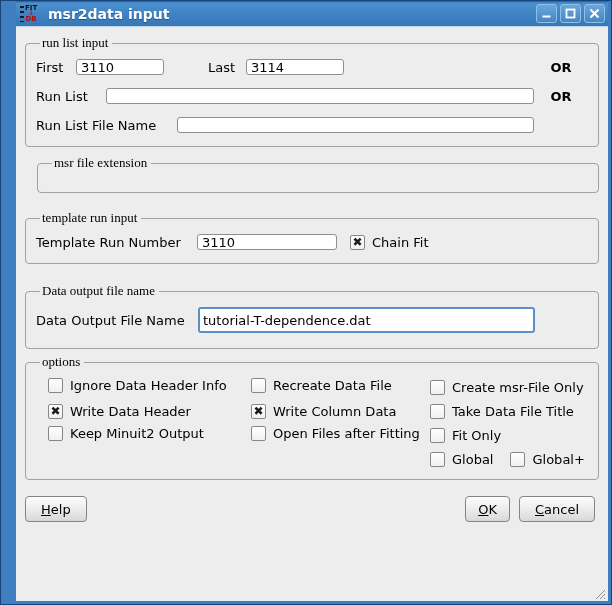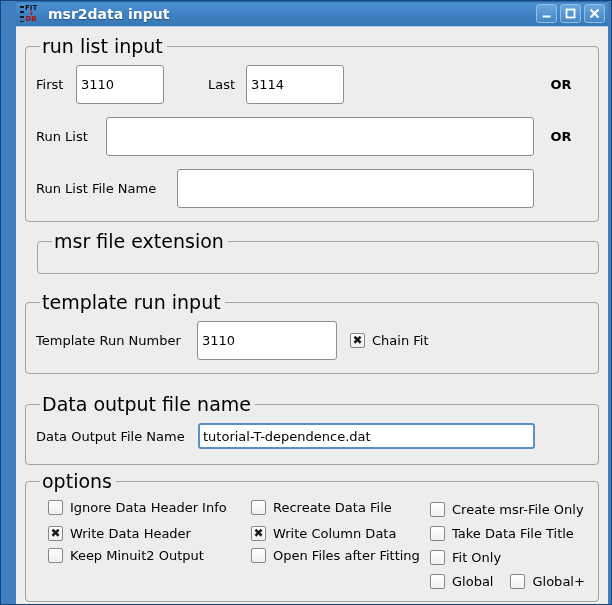--- a/index.html
+++ b/index.html
@@ -64,29 +64,30 @@
     position: relative;
     border-top: 1px solid #bcd2e8;
   }
   fieldset {
     border: 1px solid #a2a2a2;
     border-radius: 4px;
     padding: 8px 10px 13px 10px;
     background: #ededed;
   }
   legend {
-    font-size: 19px;
+    font-size: 13px;
     padding: 0 4px 0 2px;
     margin-left: 4px;
+    font-family: Liberation Serif, serif;
   }
   .row { display: flex; align-items: center; }
   .row + .row { margin-top: 13px; }
   .lbl { flex: 0 0 auto; }
   input[type="text"] {
-    height: 39px;
+    height: 16px;
     border: 1px solid #8e8e8e;
     border-radius: 3px;
     background: #ffffff;
     font-family: "DejaVu Sans", "Liberation Sans", sans-serif;
     font-size: 13px;
     padding: 0 4px;
     outline: none;
   }
   input.focused {
     border: 2px solid #5b8fc8;

